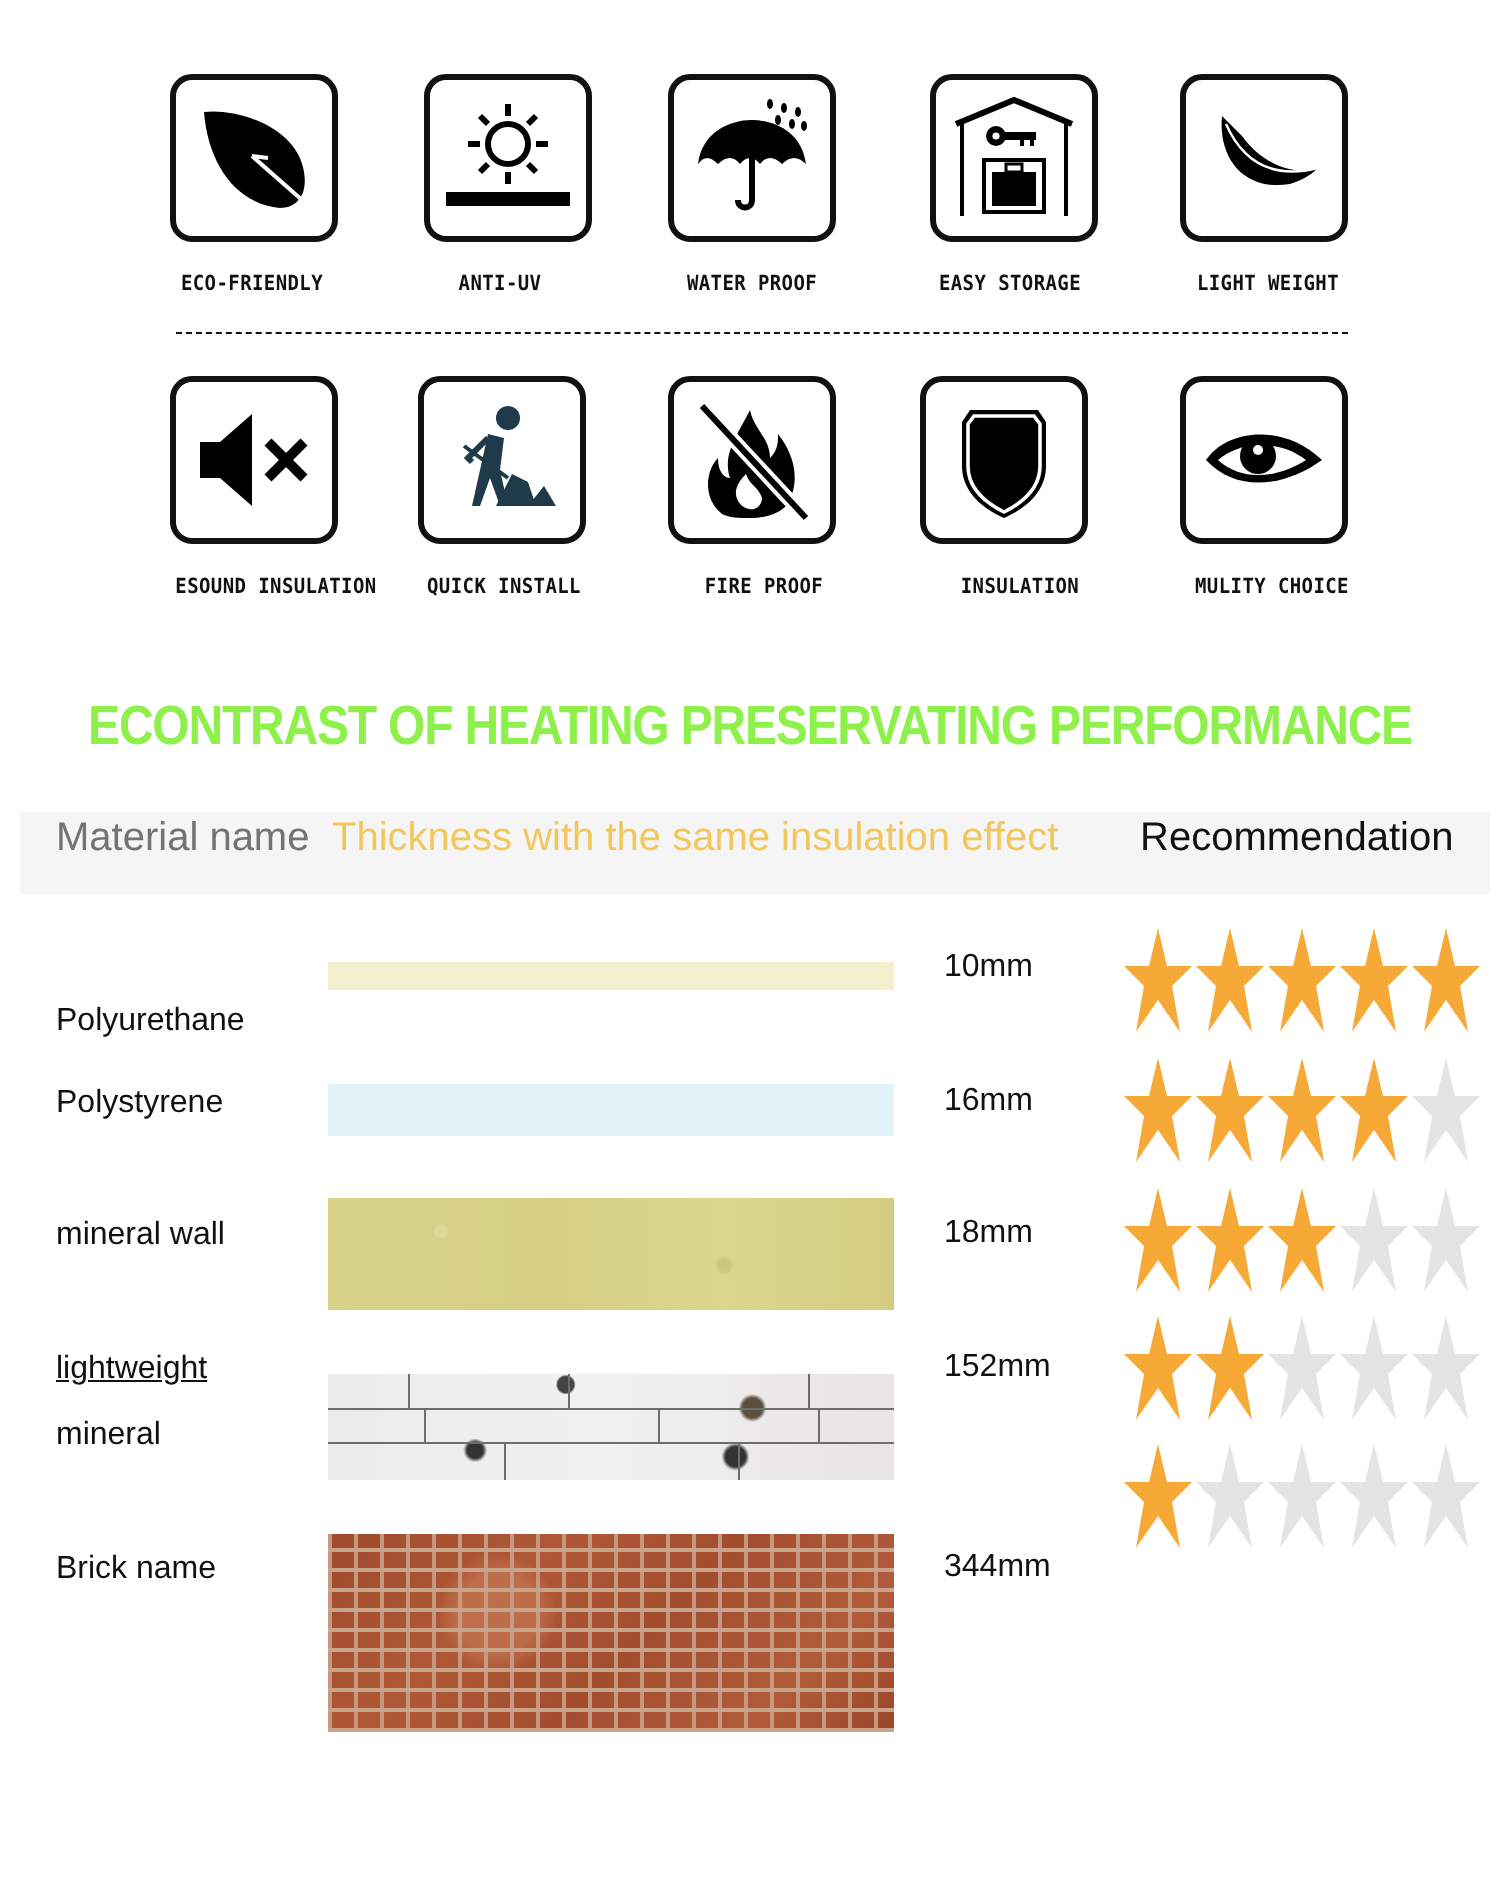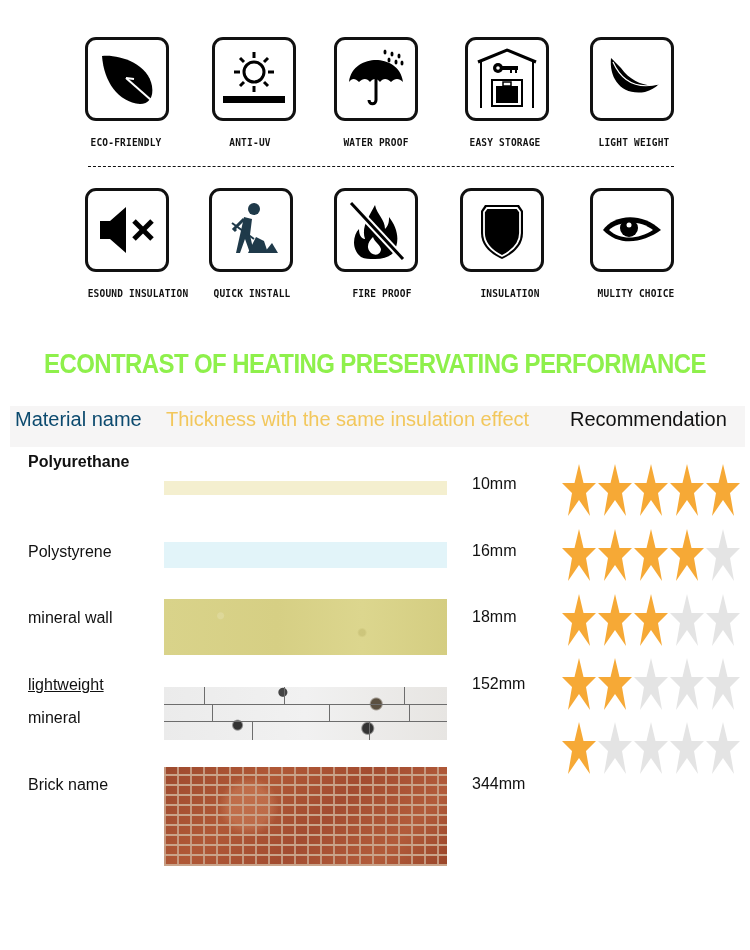--- a/index.html
+++ b/index.html
@@ -25,21 +25,21 @@
     position:absolute; left:0; width:750px; top:350px; text-align:center;
     font-family:"Liberation Sans", sans-serif; font-weight:bold; font-size:24px;
     color:#8ef04b; letter-spacing:-0.6px; transform:scaleY(1.15);
   }
 
   .table-header {
     position:absolute; left:10px; top:406px; width:735px; height:41px;
     background:#f6f5f5;
   }
   .th { position:absolute; top:2px; font-family:"Liberation Sans", sans-serif; font-size:20px; }
-  .th.material { left:5px; color:#0c4a6e; }
+  .th.material { left:18px; color:#737373; }
   .th.thickness { left:156px; color:#f2c75c; }
   .th.recommend { left:560px; color:#111; }
 
   .row-name { position:absolute; left:28px; font-family:"Liberation Sans", sans-serif; font-size:16px; color:#111; line-height:33px; }
   .row-value { position:absolute; left:472px; font-family:"Liberation Sans", sans-serif; font-size:16px; color:#111; }
   .bar { position:absolute; left:164px; width:283px; }
 
   .bar-polyurethane { background:#f4efcf; }
   .bar-polystyrene { background:#e2f4f9; }
   .bar-mineral {
@@ -216,21 +216,21 @@
 
 <div class="section-title">ECONTRAST OF HEATING PRESERVATING PERFORMANCE</div>
 
 <div class="table-header">
   <span class="th material">Material name</span>
   <span class="th thickness">Thickness with the same insulation effect</span>
   <span class="th recommend">Recommendation</span>
 </div>
 
 <div>
-  <div class="row-name" style="top:445px;font-weight:bold;">Polyurethane</div>
+  <div class="row-name" style="top:494px;">Polyurethane</div>
   <div class="bar bar-polyurethane" style="top:481px;height:14px;"></div>
   <div class="row-value" style="top:475px;">10mm</div>
   <div class="stars" style="top:462px;">
       <div class="star">
         <svg viewBox="0 0 36 56">
           <path d="M18 2 L22.5 21 L35 21 L25 31 L29 54 L18 38 L7 54 L11 31 L1 21 L13.5 21 Z" fill="#f6a936"></path>
         </svg>
       </div>
       <div class="star">
         <svg viewBox="0 0 36 56">

